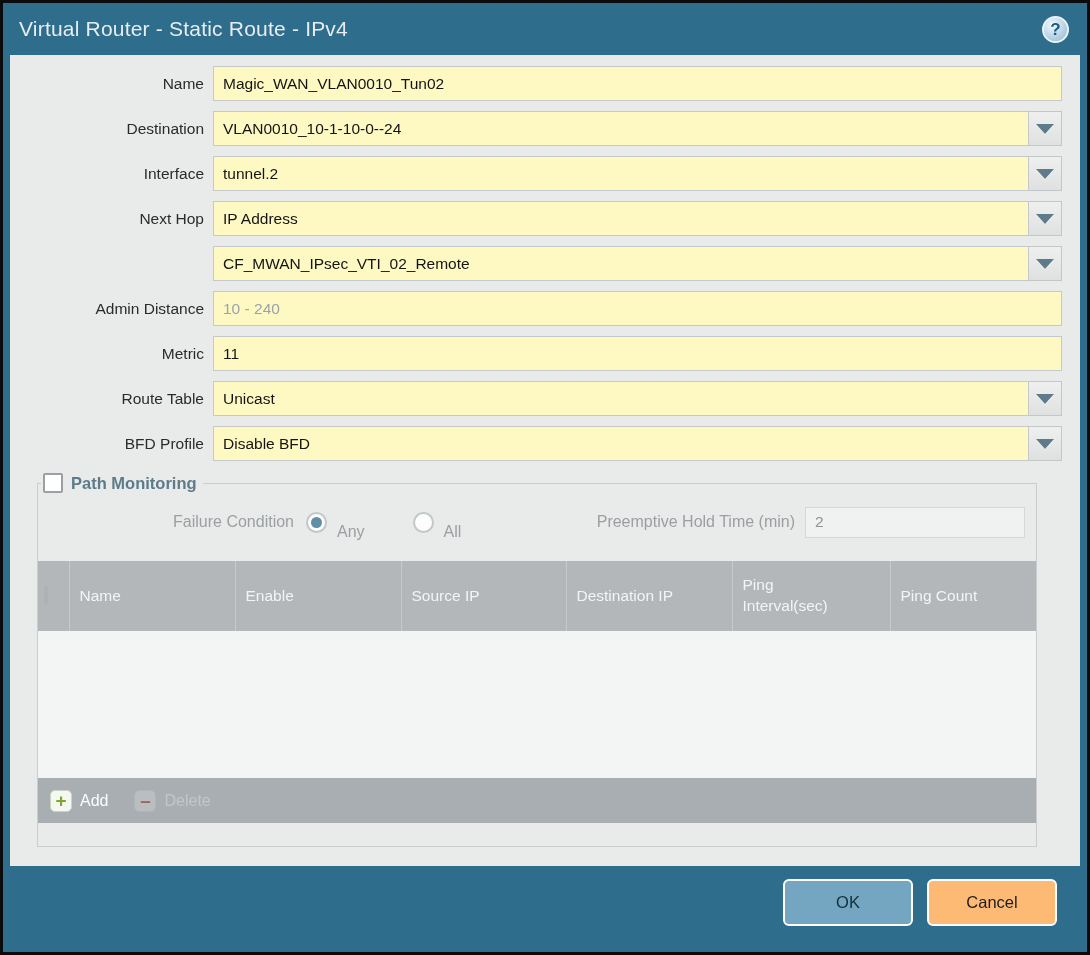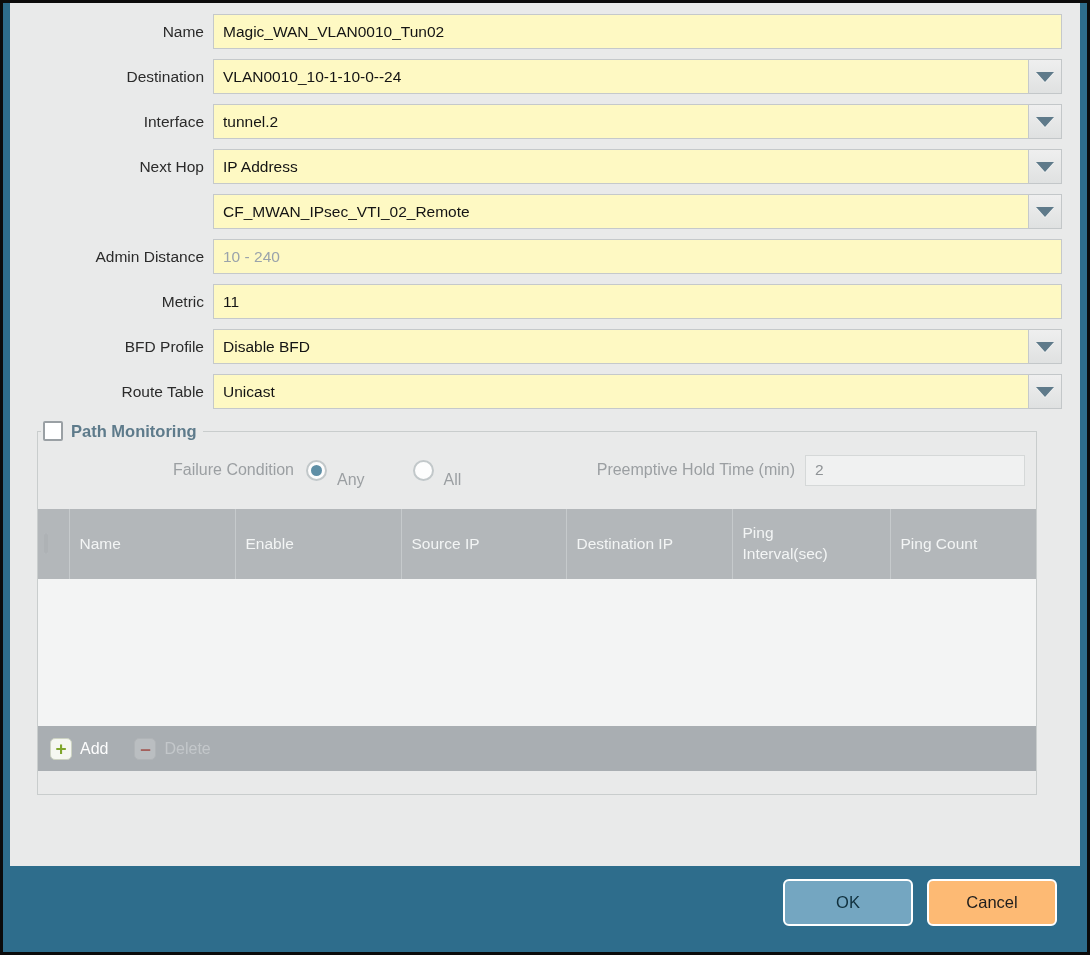--- a/index.html
+++ b/index.html
@@ -178,20 +178,24 @@
     font-size: 16.5px; cursor: pointer;
   }
   .btn-ok { background: #74a6c1; color: #10303d; }
   .btn-cancel { background: #fdba74; color: #1d1d1d; }
 </style>
 </head>
 <body>
 
 <div class="frame">
 
+  <div class="titlebar">
+    <div class="title">Virtual Router - Static Route - IPv4</div>
+    <div class="help-icon">?</div>
+  </div>
 
   <div class="content">
 
     <div class="form-row">
       <div class="form-label">Name</div>
       <div class="input-wrap">
         <input type="text" value="Magic_WAN_VLAN0010_Tun02" style="">
       </div>
     </div>
 
@@ -243,33 +247,33 @@
     </div>
 
     <div class="form-row">
       <div class="form-label">Metric</div>
       <div class="input-wrap">
         <input type="text" value="11" style="">
       </div>
     </div>
 
     <div class="form-row">
+      <div class="form-label">Route Table</div>
+      <div class="input-wrap">
+        <input type="text" value="Unicast" style="">
+        <div class="dd-btn">
+          <span class="dd-arrow"></span>
+        </div>
+      </div>
+    </div>
+
+    <div class="form-row">
       <div class="form-label">BFD Profile</div>
       <div class="input-wrap">
         <input type="text" value="Disable BFD" style="">
-        <div class="dd-btn">
-          <span class="dd-arrow"></span>
-        </div>
-      </div>
-    </div>
-
-    <div class="form-row">
-      <div class="form-label">Route Table</div>
-      <div class="input-wrap">
-        <input type="text" value="Unicast" style="">
         <div class="dd-btn">
           <span class="dd-arrow"></span>
         </div>
       </div>
     </div>
 
     <fieldset class="pm">
       <legend class="pm-legend">
         <span class="checkbox"></span>
         <span class="pm-title">Path Monitoring</span>

